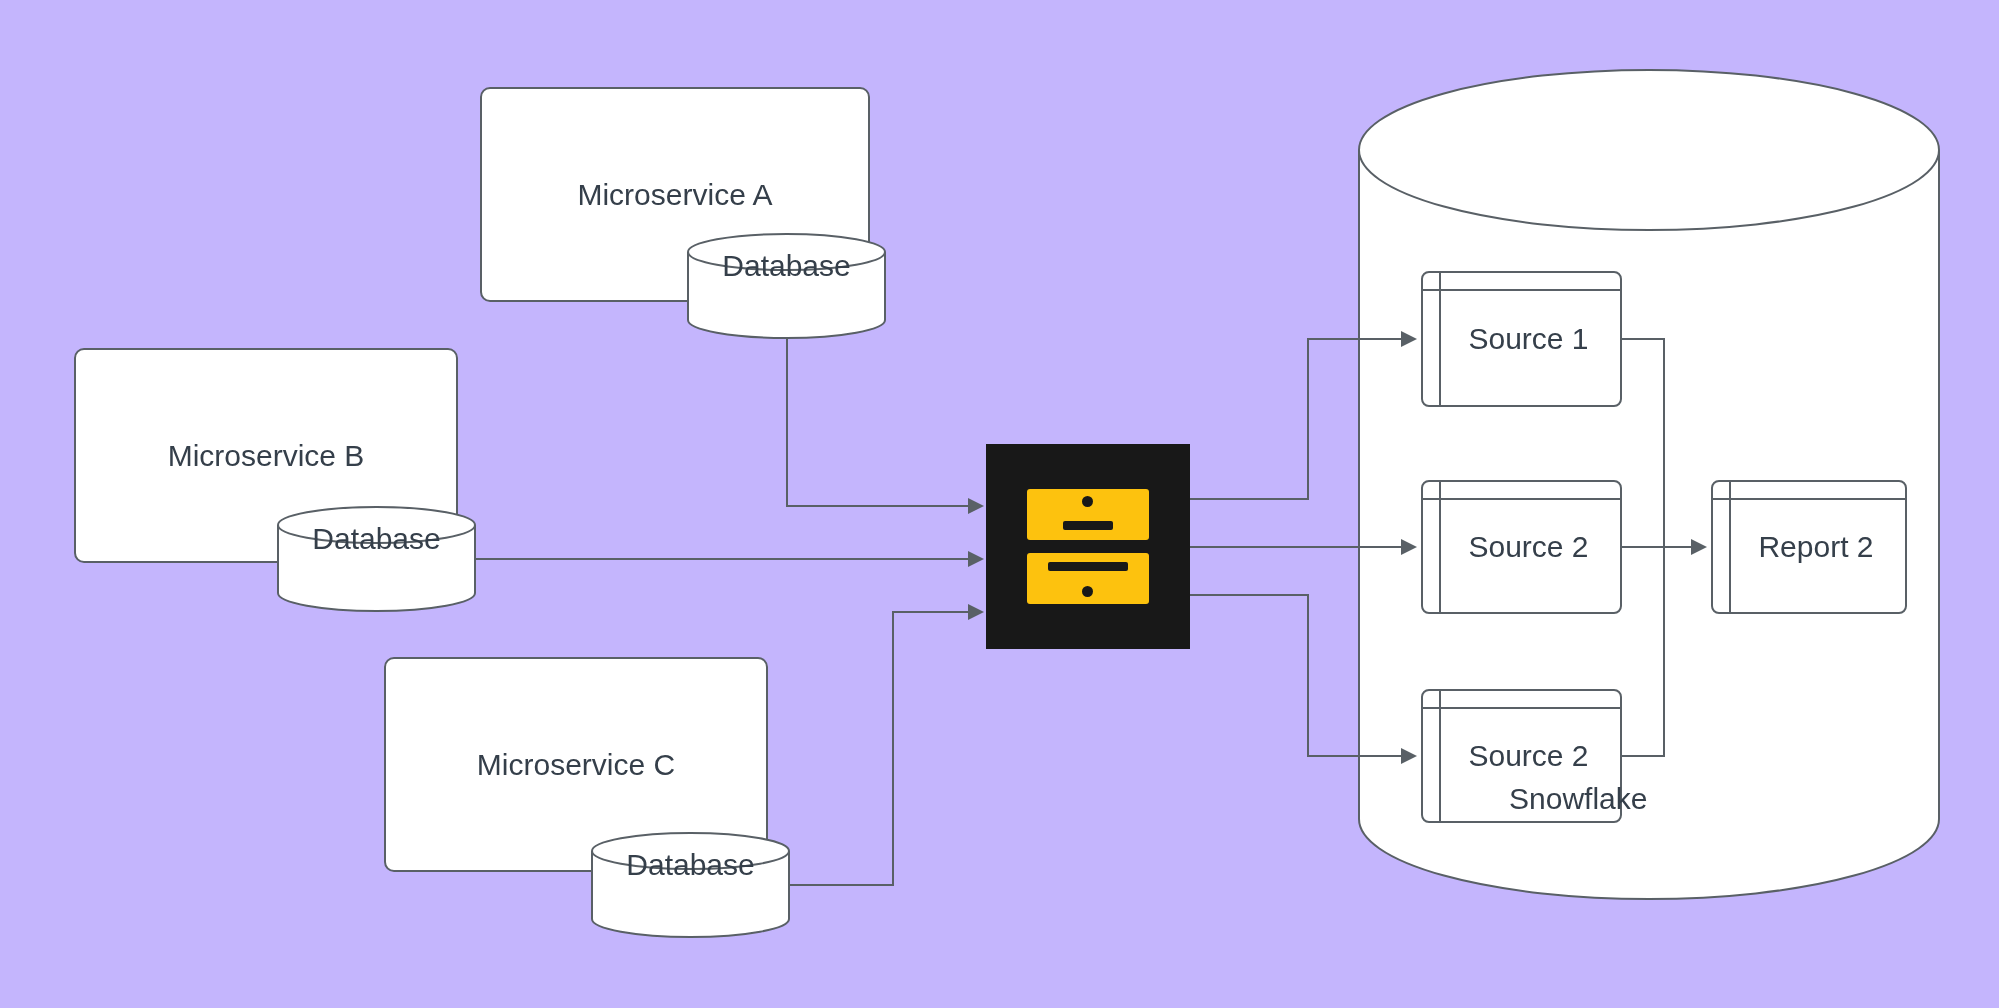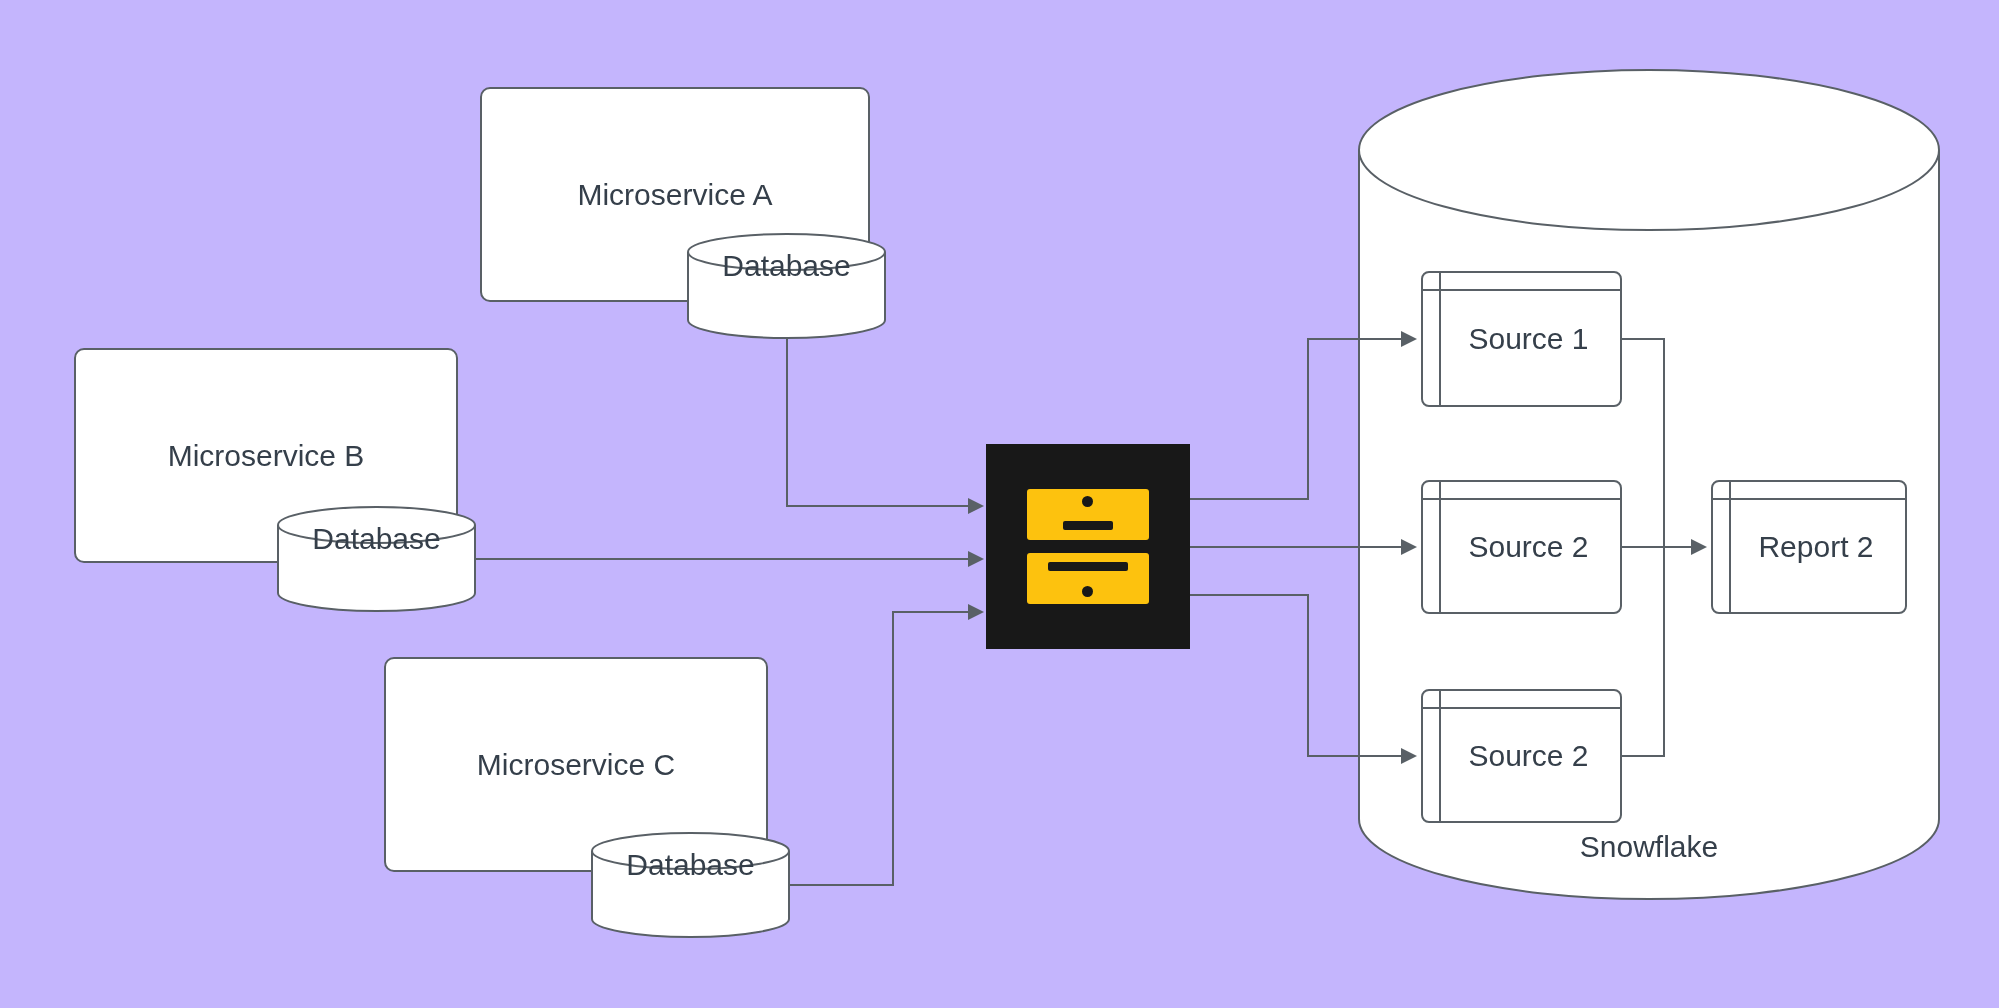--- a/index.html
+++ b/index.html
@@ -39,22 +39,22 @@
   .storage-box .node-label{position:relative;z-index:1;padding-left:14px;}
 
   .cyl{
     position:absolute;z-index:3;
     display:flex;align-items:flex-start;justify-content:center;
   }
   .cyl .cyl-svg{position:absolute;left:0;top:0;}
   .cyl .node-label{position:relative;z-index:1;padding-top:16px;font-size:30px;}
 
   .warehouse-label{
-    position:absolute;z-index:2;left:1509px;top:830px;width:280px;
-    text-align:center;font-size:30px;background:transparent;
+    position:absolute;z-index:2;left:1509px;top:782px;width:280px;
+    font-size:30px;background:transparent;
   }
 
   .logo-box{
     position:absolute;z-index:2;left:986px;top:444px;width:204px;height:205px;
     background:var(--logo-background);
     display:flex;align-items:center;justify-content:center;
   }
   .logo-glyph{position:relative;width:122px;height:115px;}
   .logo-half{position:absolute;left:0;width:122px;height:51px;background:var(--logo-accent);border-radius:3px;}
   .logo-half.top{top:0;}

